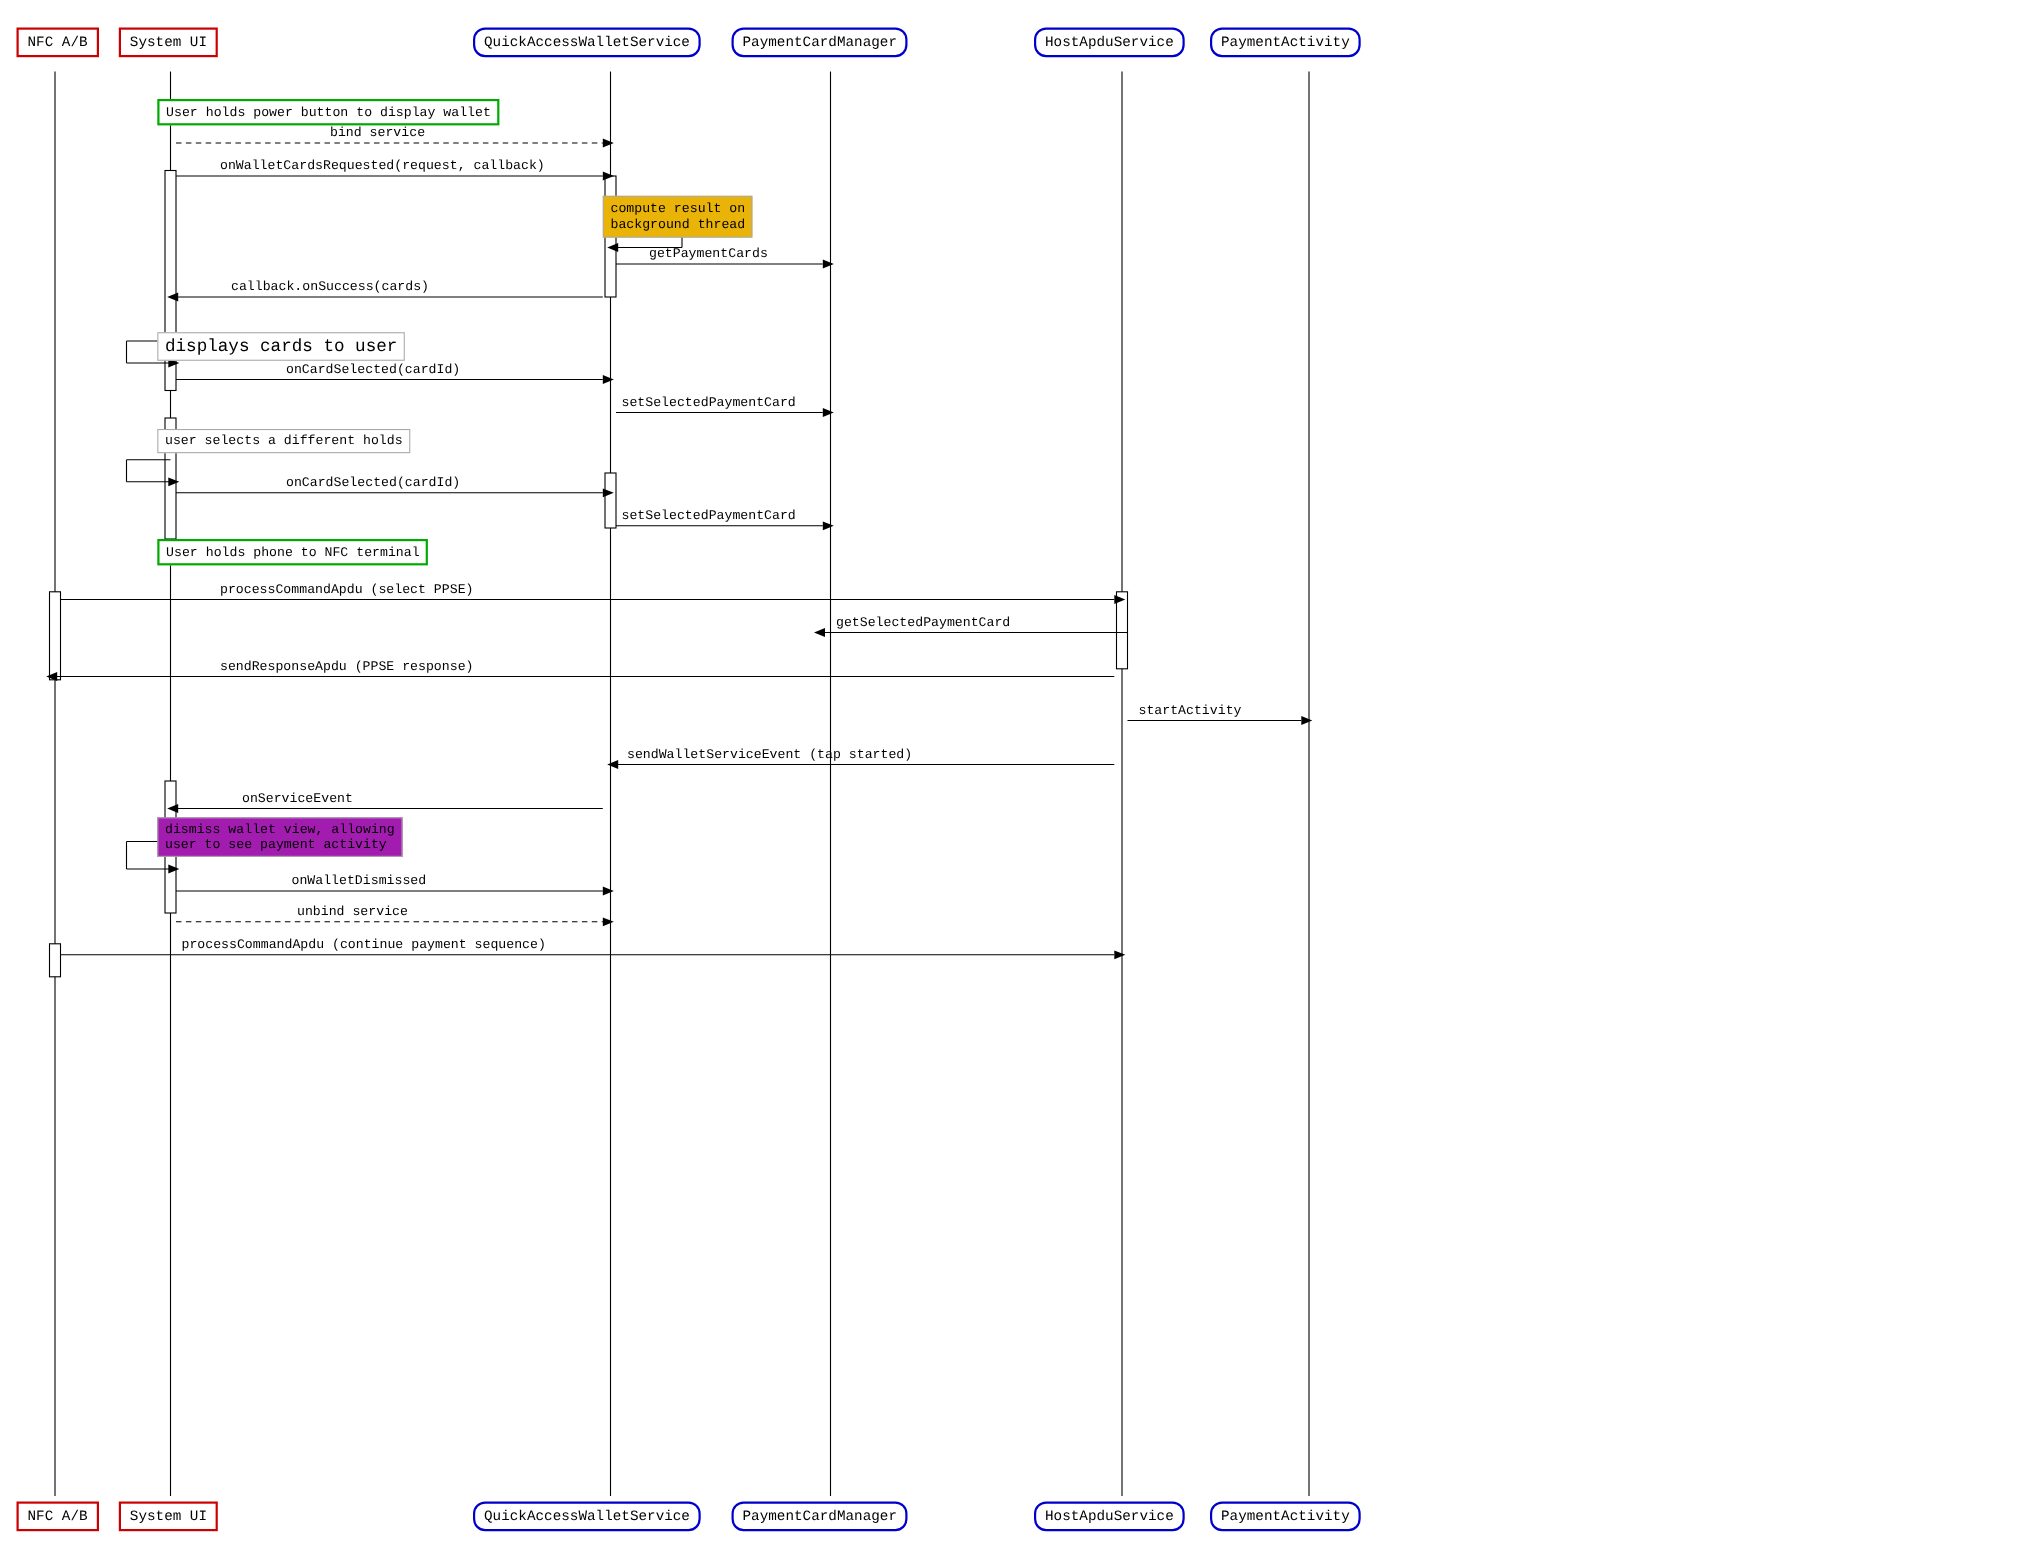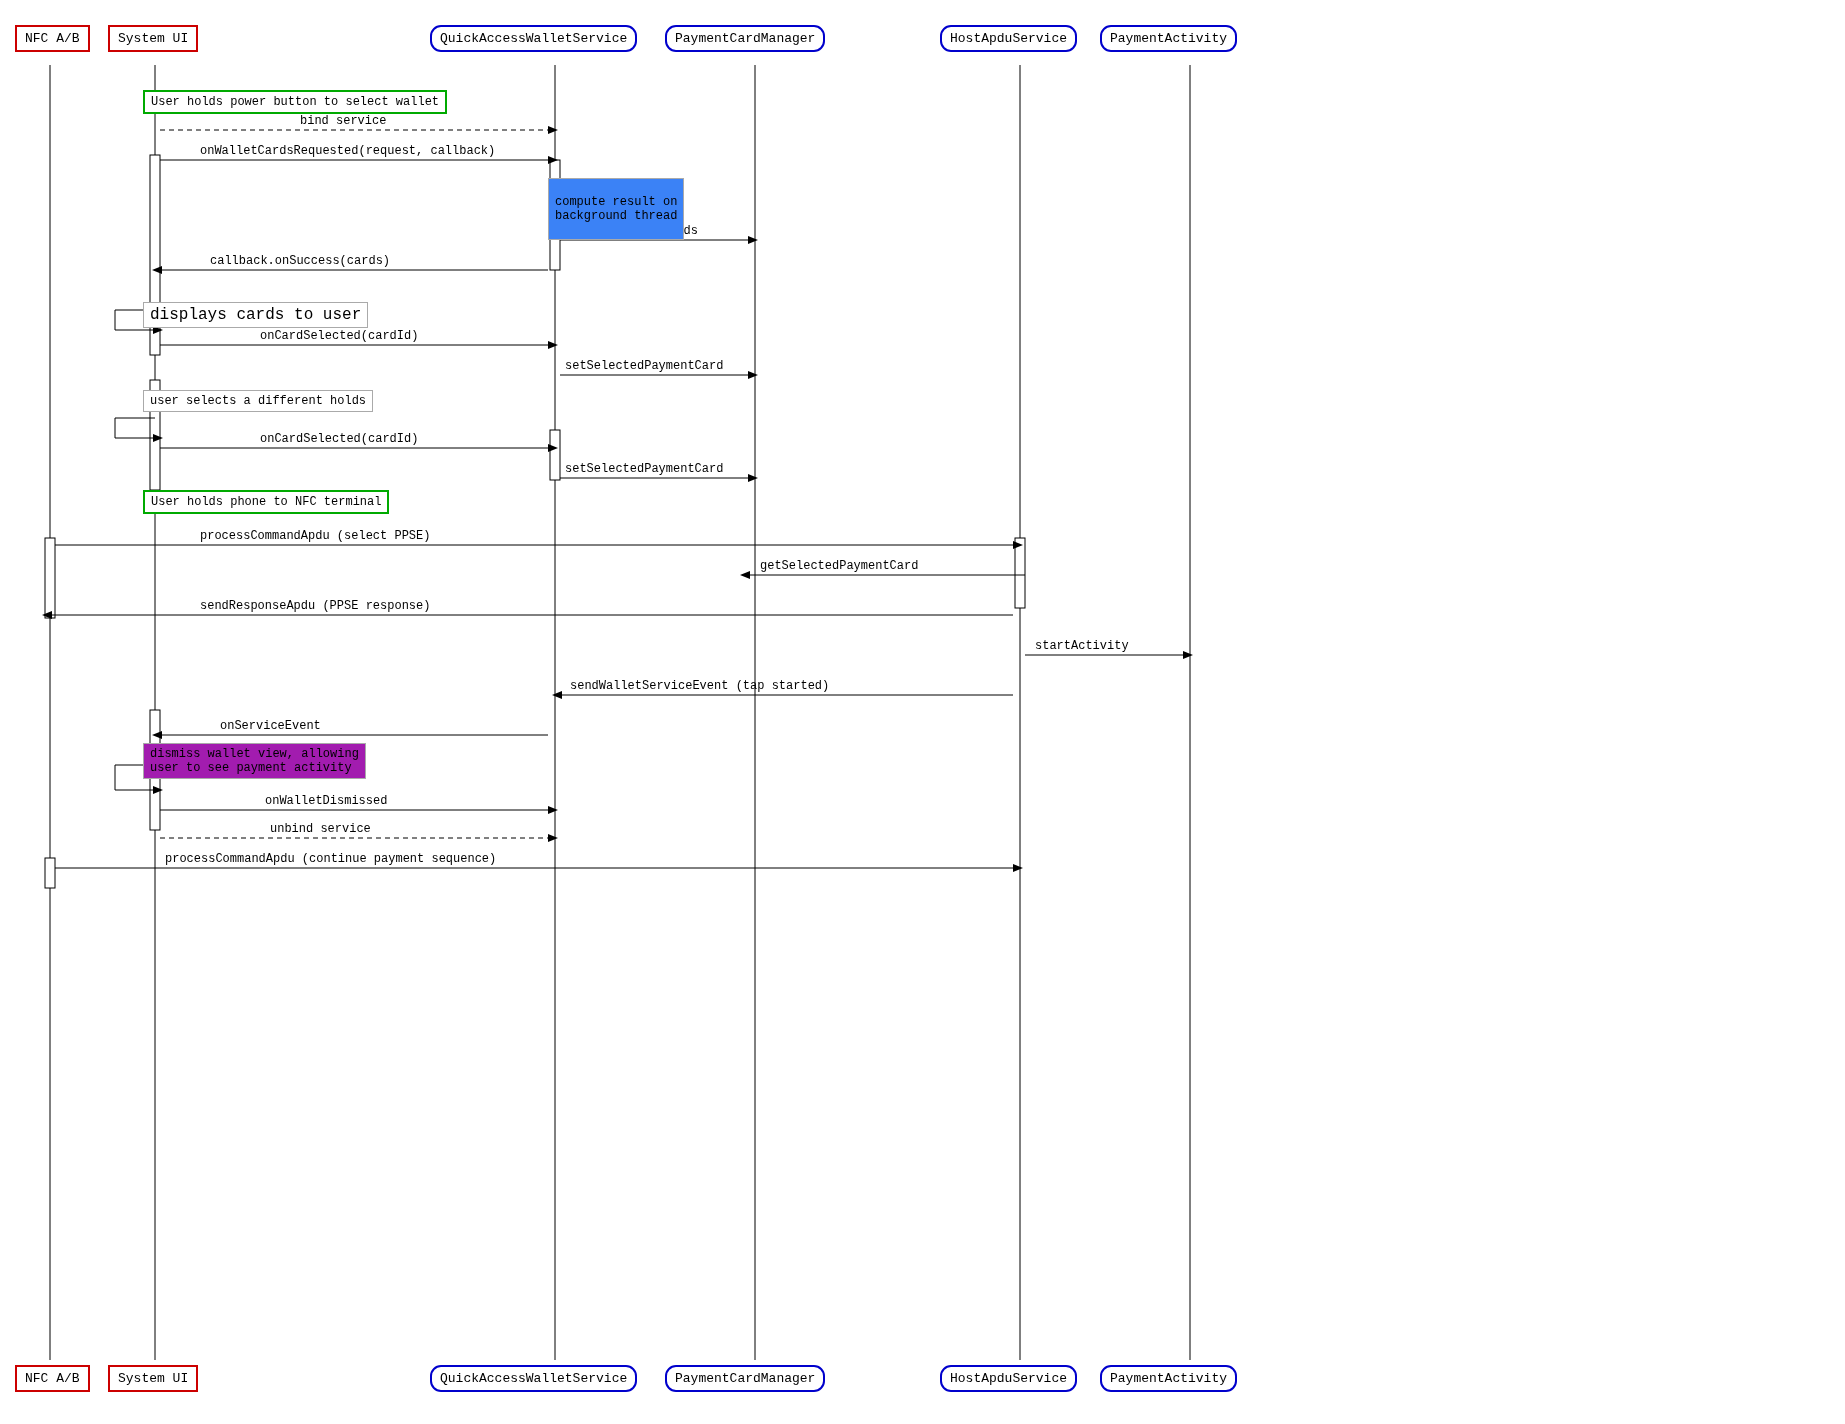--- a/index.html
+++ b/index.html
@@ -214,24 +214,24 @@
 
   <div class="actor-box actor-blue" style="left:940px; top:1365px;">
     <span>HostApduService</span>
   </div>
 
   <div class="actor-box actor-blue" style="left:1100px; top:1365px;">
     <span>PaymentActivity</span>
   </div>
 
   <div class="note-box" style="left:143px; top:90px; border-color:#00aa00;">
-    <span>User holds power button to select wallet</span>
-  </div>
-
-  <div style="position:absolute; left:548px; top:178px; font-family:'Courier New',monospace; font-size:12px; border:1px solid #aaa; padding:16px 6px; background:#3b82f6;">
+    <span>User holds power button to display wallet</span>
+  </div>
+
+  <div style="position:absolute; left:548px; top:178px; font-family:'Courier New',monospace; font-size:12px; border:1px solid #aaa; padding:4px 6px; background:#eab308;">
     <span>compute result on<br>background thread</span>
   </div>
 
   <div style="position:absolute; left:143px; top:286px; font-family:'Courier New',monospace; font-size:16px; border:1px solid #aaa; padding:3px 6px; background:#fff;margin-top:16px;">
     <span>displays cards to user</span>
   </div>
 
   <div style="position:absolute; left:143px; top:390px; font-family:'Courier New',monospace; font-size:12px; border:1px solid #aaa; padding:3px 6px; background:#fff;">
     <span>user selects a different holds</span>
   </div>

